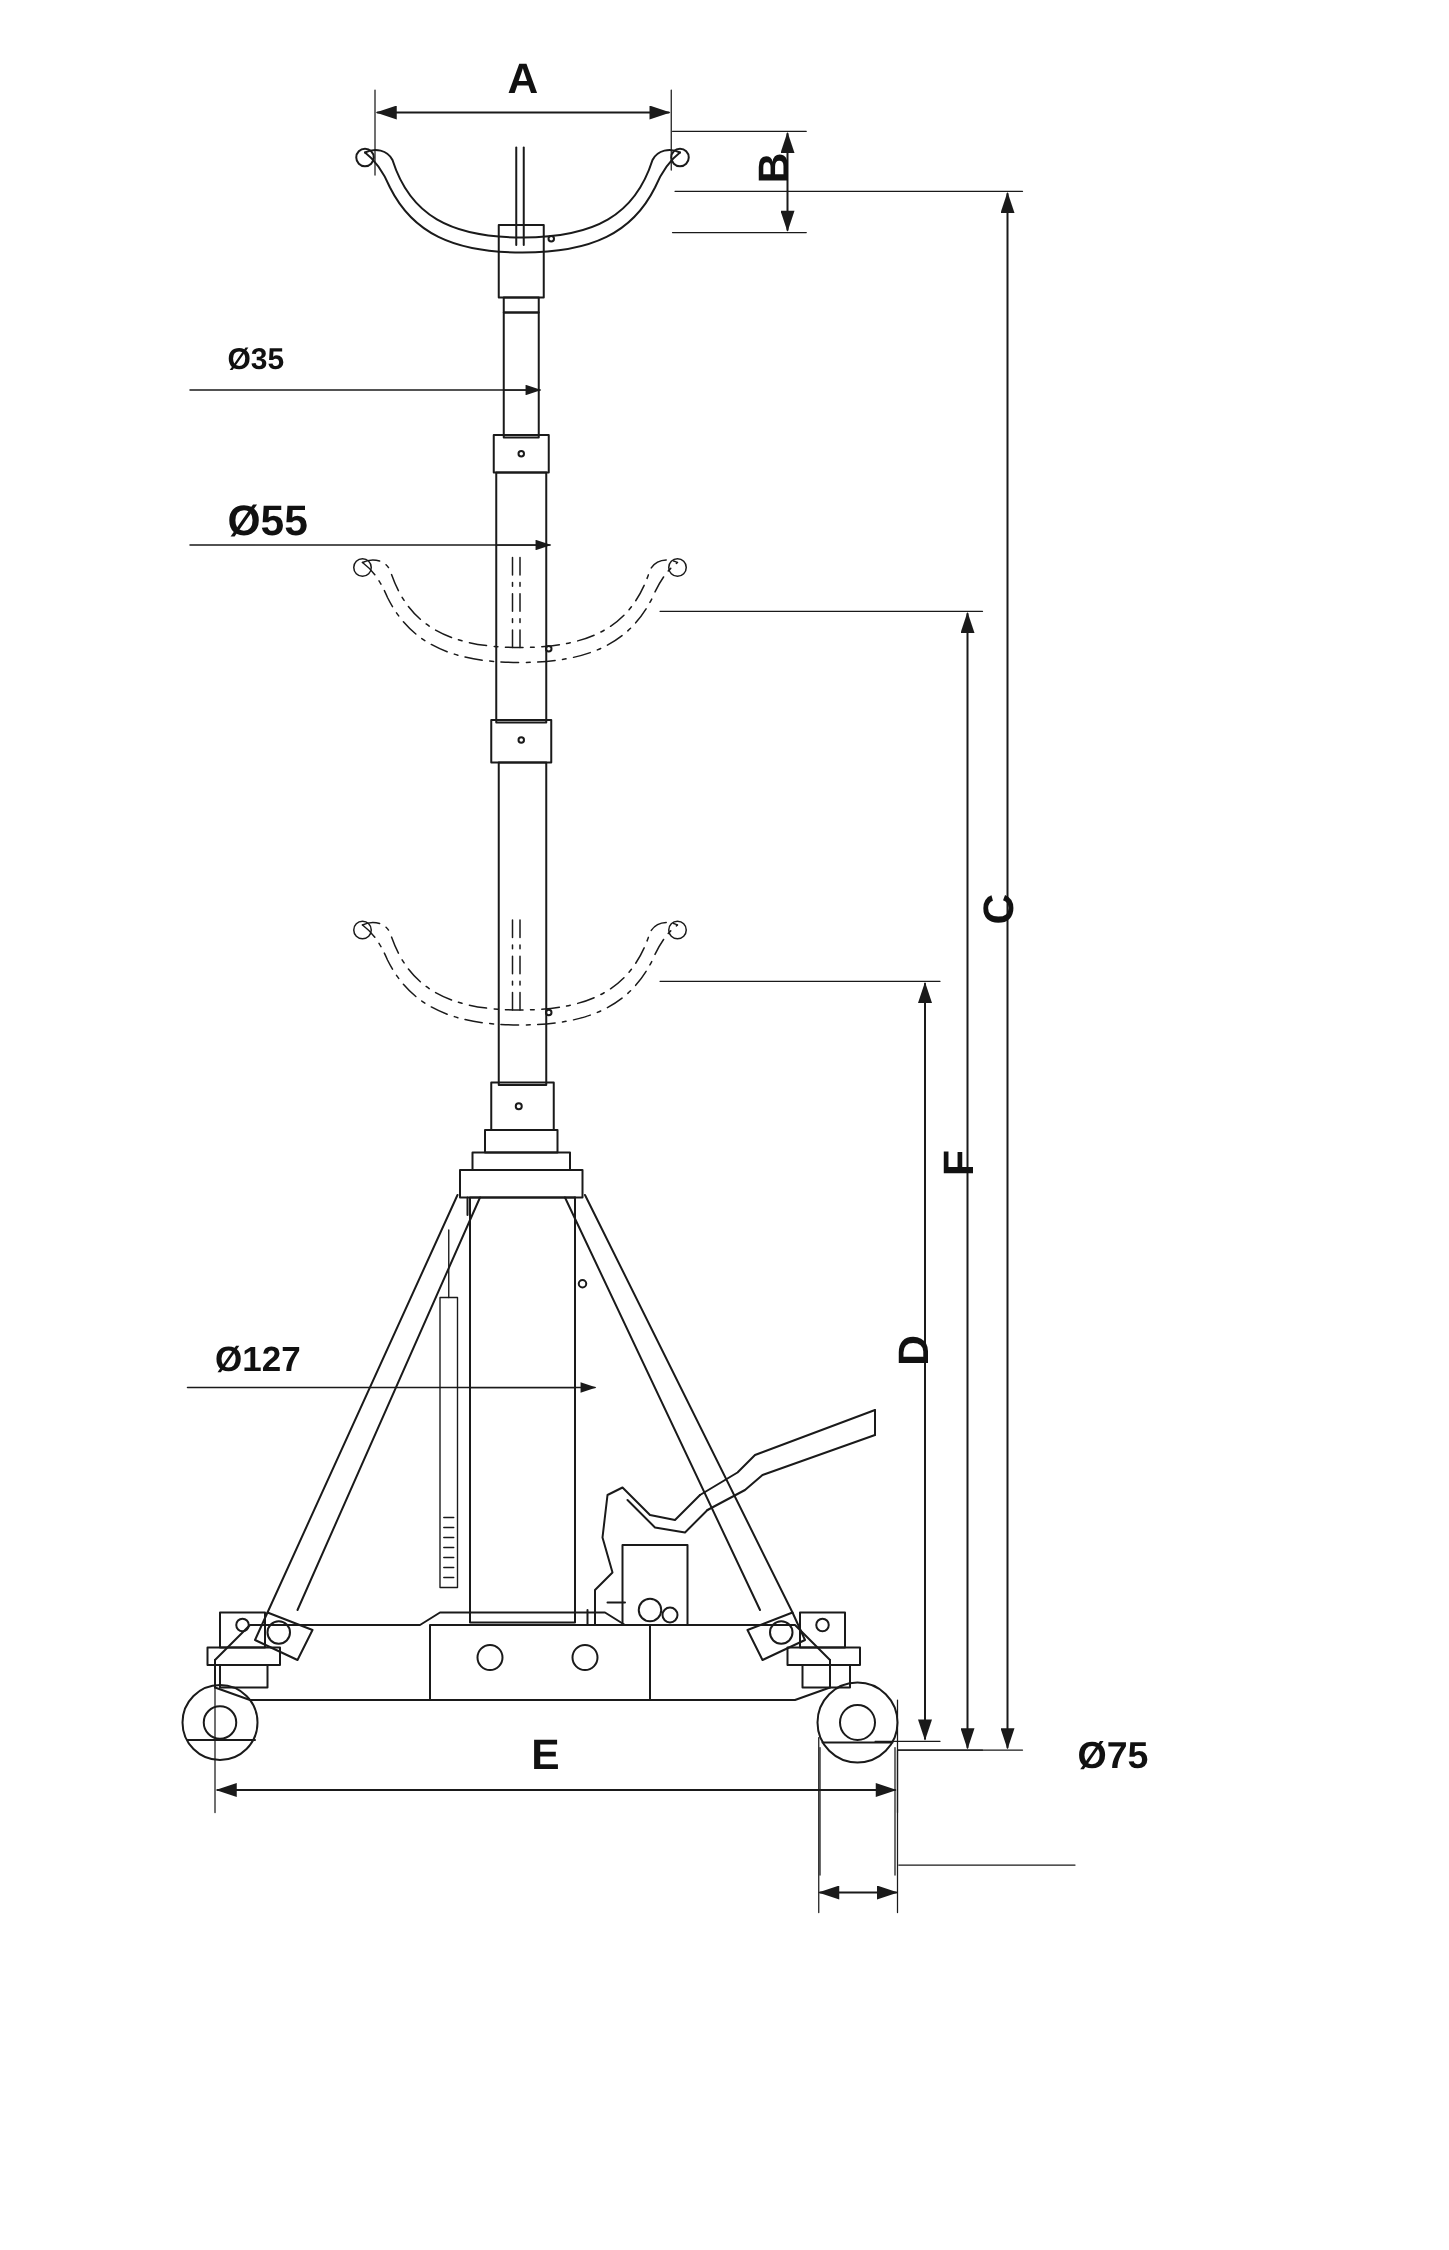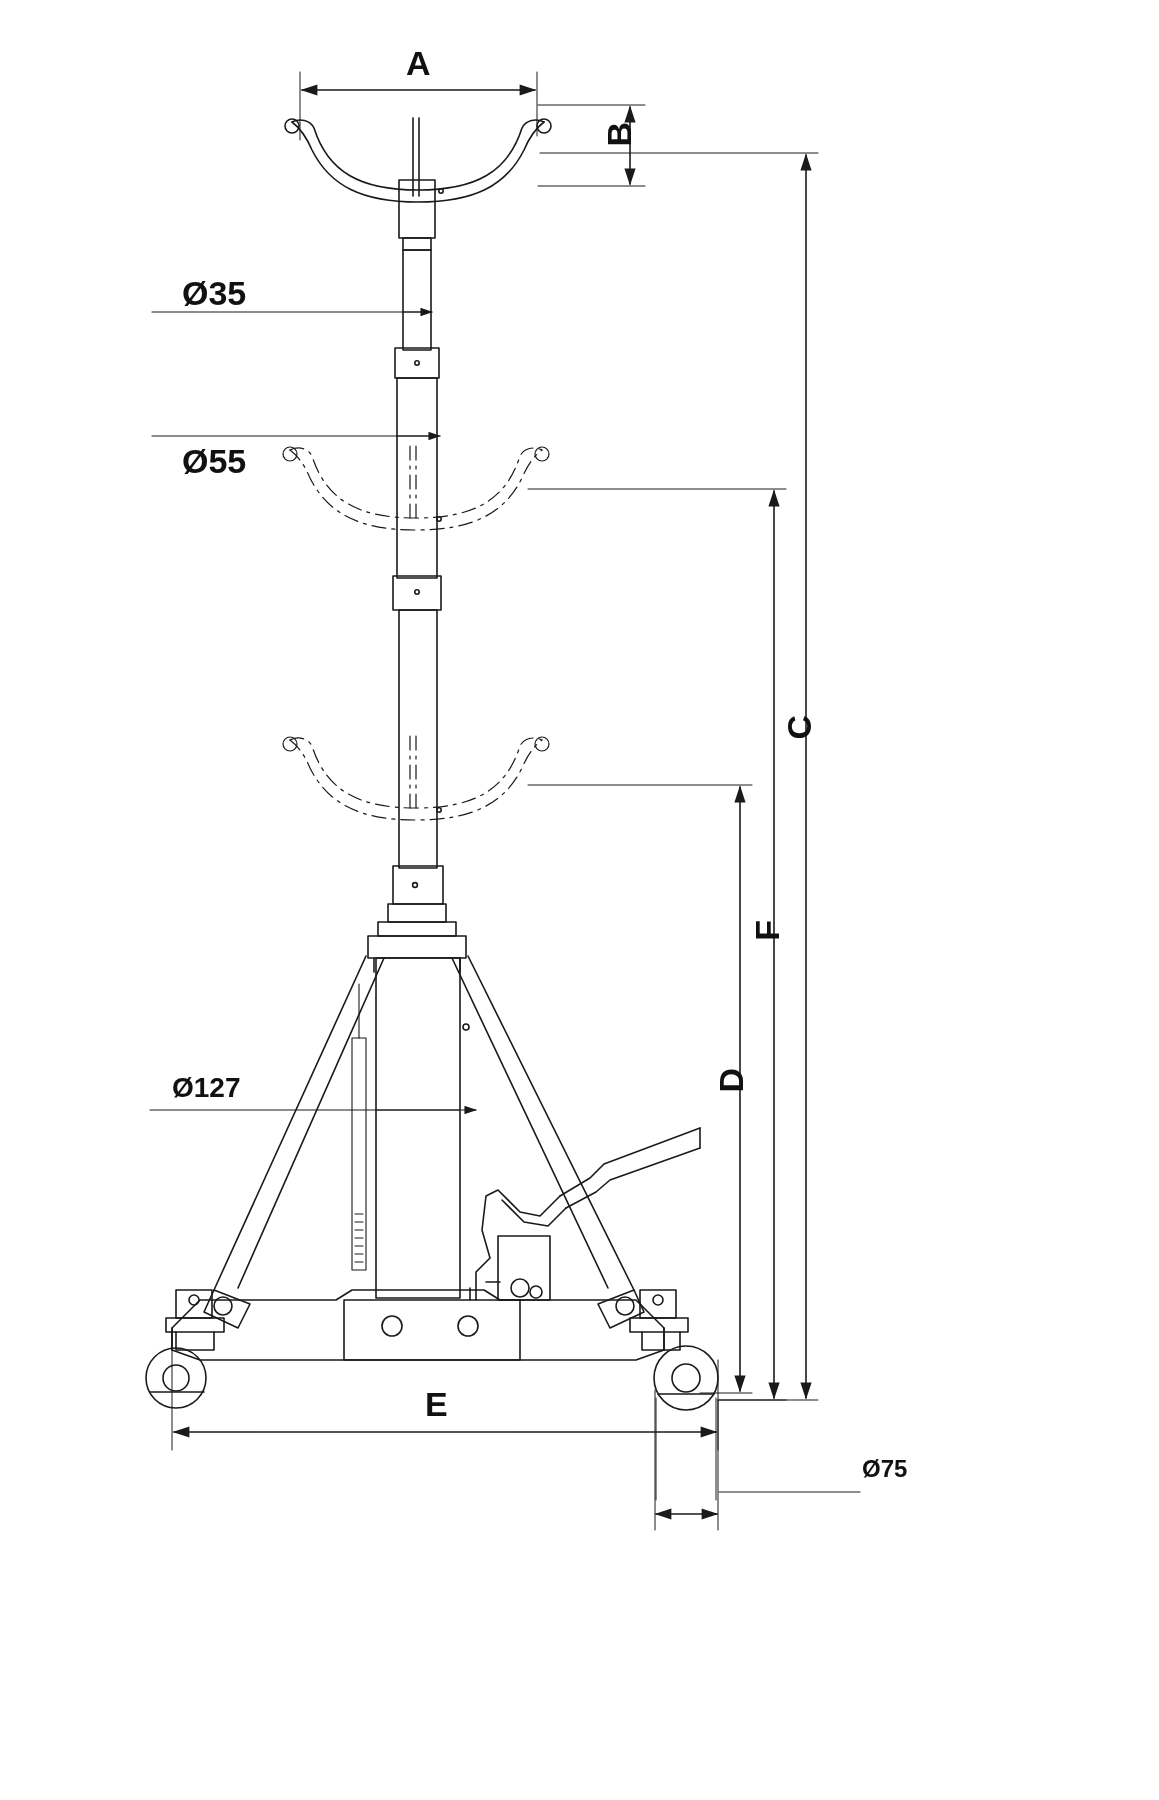--- a/index.html
+++ b/index.html
@@ -222,18 +222,18 @@
     </g>
   </svg>
 
   <div class="lbl" style="left:406px;top:44px;font-size:34px;">A</div>
   <div class="lbl vert" style="left:600px;top:122px;font-size:34px;">B</div>
   <div class="lbl vert" style="left:780px;top:715px;font-size:34px;">C</div>
   <div class="lbl vert" style="left:712px;top:1068px;font-size:34px;">D</div>
   <div class="lbl" style="left:425px;top:1385px;font-size:34px;">E</div>
   <div class="lbl vert" style="left:748px;top:920px;font-size:34px;">F</div>
 
-  <div class="lbl" style="left:182px;top:274px;font-size:34px;">Ø35</div>
-  <div class="lbl" style="left:182px;top:398px;font-size:34px;margin-top:44px;">Ø55</div>
+  <div class="lbl" style="left:182px;top:274px;font-size:24px;">Ø35</div>
+  <div class="lbl" style="left:182px;top:398px;font-size:34px;">Ø55</div>
   <div class="lbl" style="left:172px;top:1072px;font-size:28px;">Ø127</div>
-  <div class="lbl" style="left:862px;top:1455px;font-size:24px;text-align:right;">Ø75</div>
+  <div class="lbl" style="left:862px;top:1388px;font-size:30px;text-align:right;">Ø75</div>
 
 </div>
 
 </body></html>

